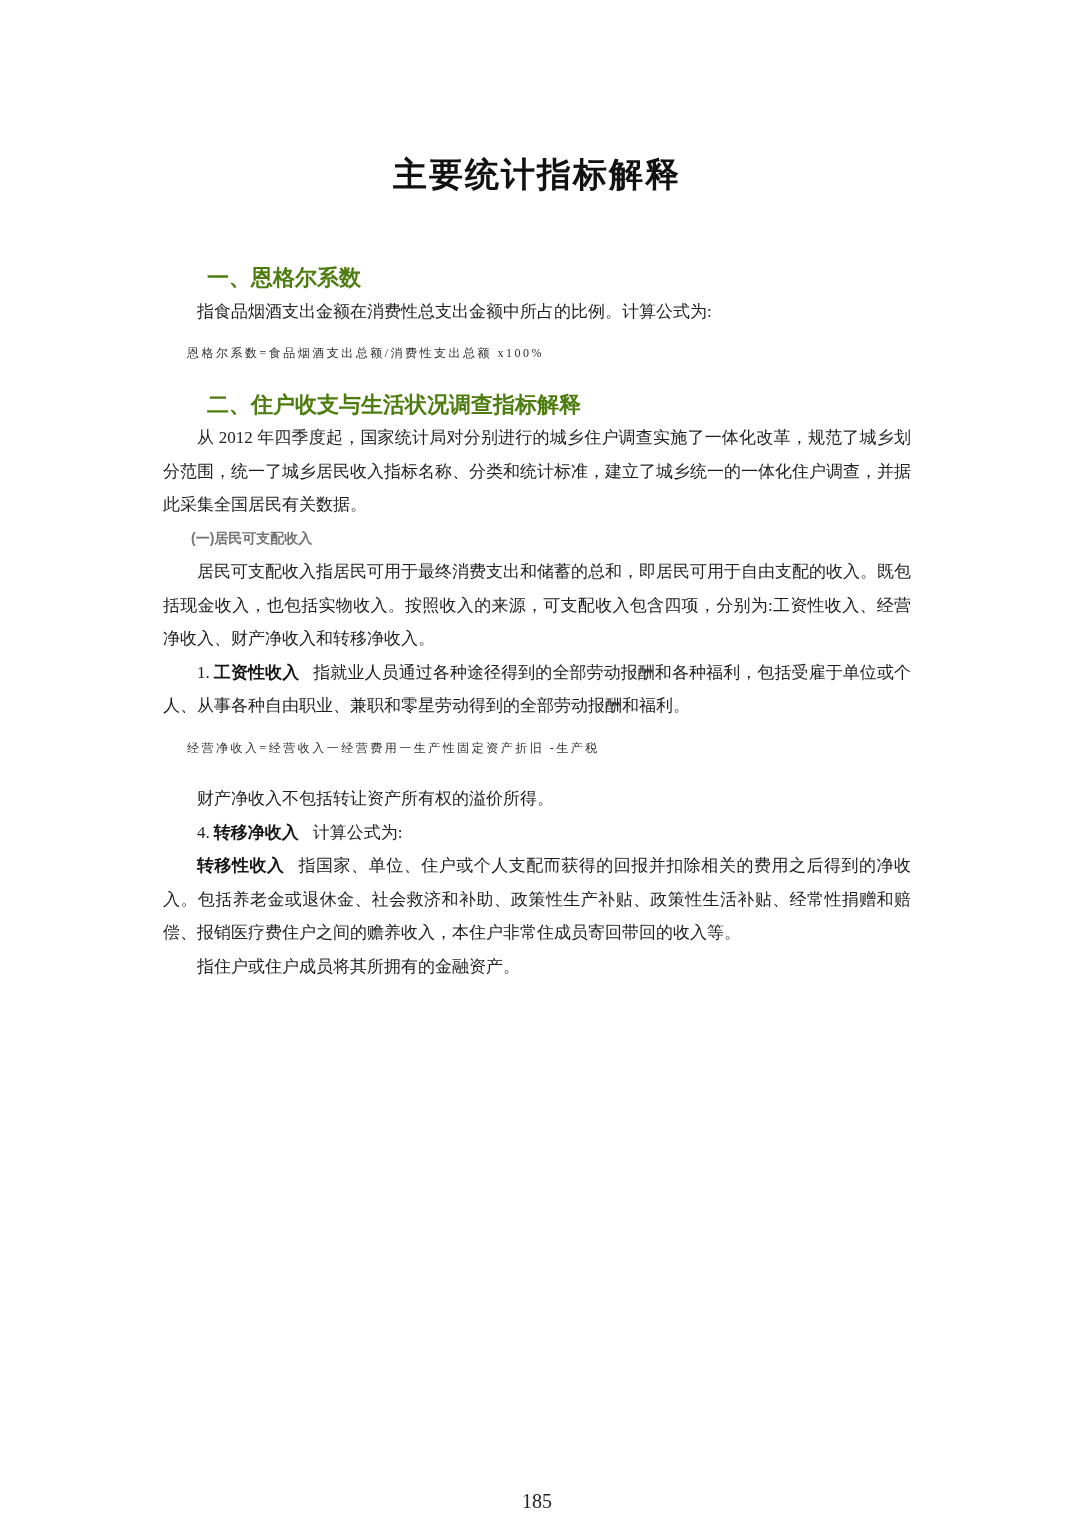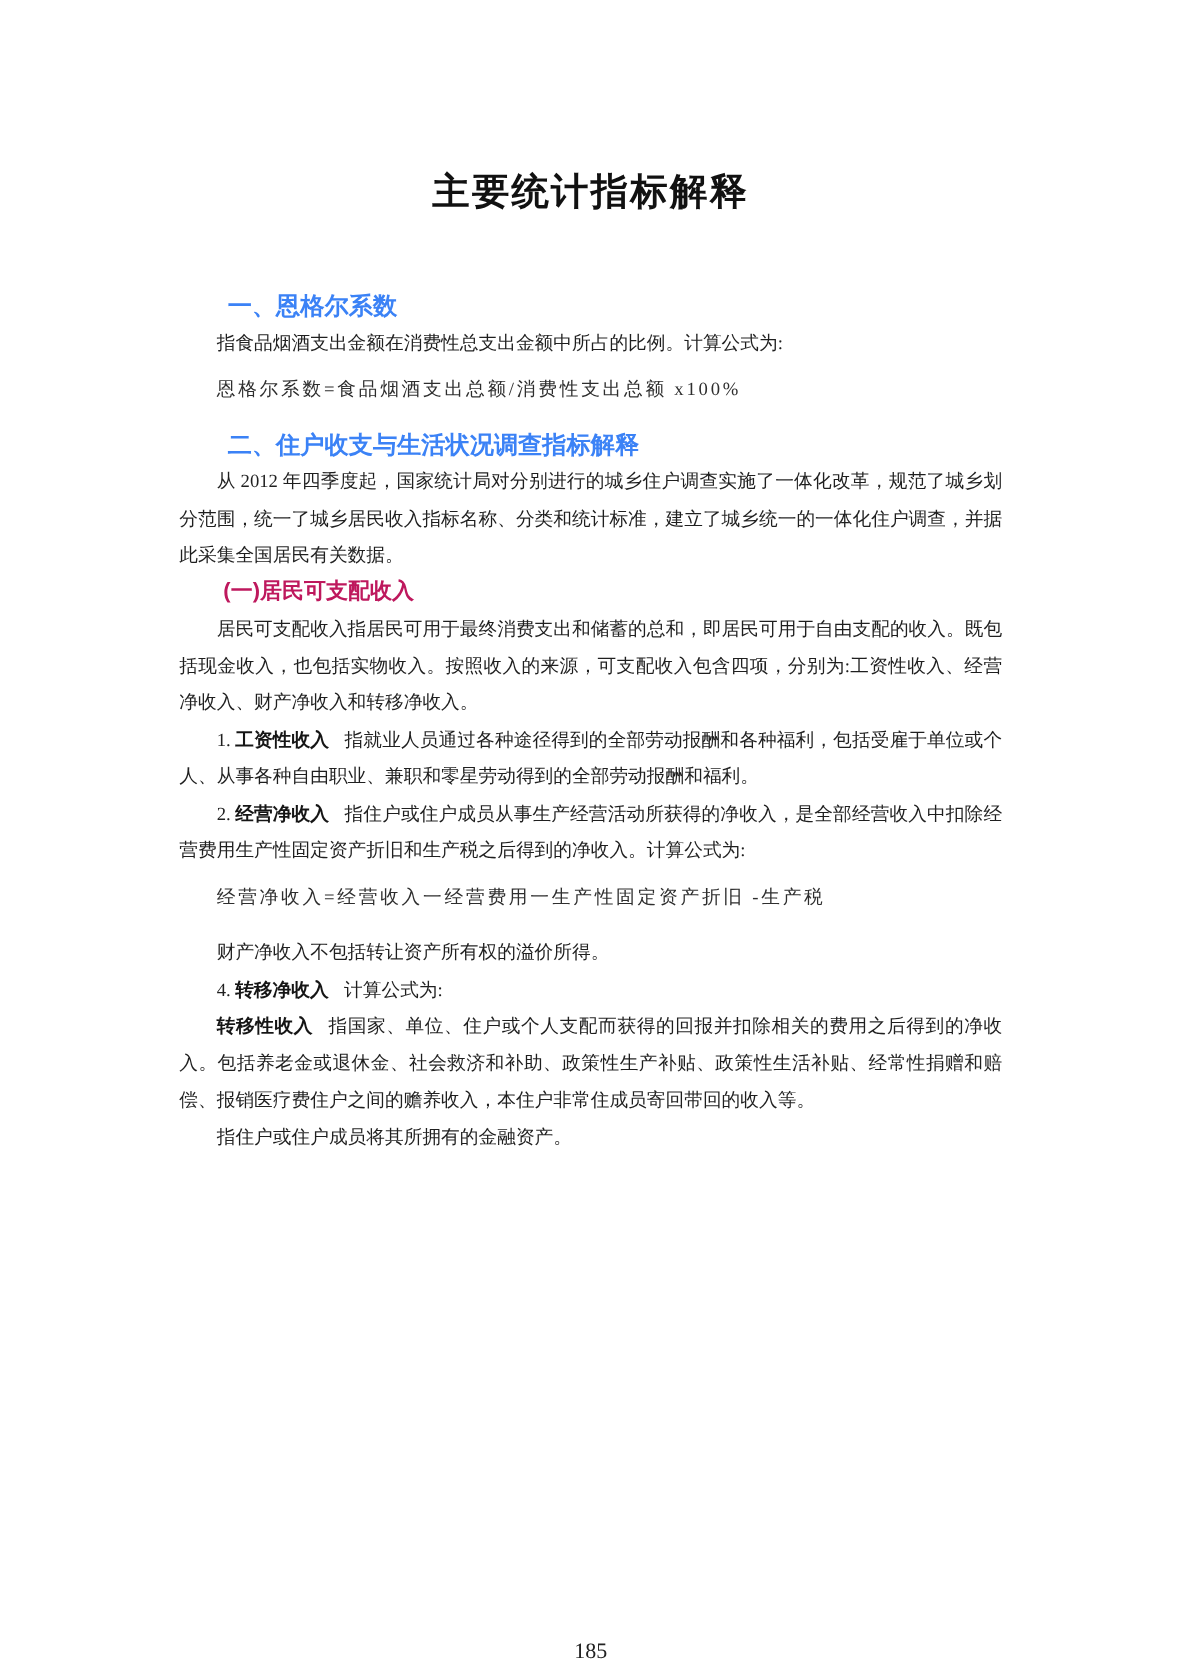--- a/index.html
+++ b/index.html
@@ -33,30 +33,30 @@
     letter-spacing: 2px;
     color: #111111;
   }
   .h-level1 {
     margin: 0;
     text-indent: 2em;
     font-family: Liberation Sans, sans-serif;
     font-weight: 700;
     font-size: 22px;
     line-height: 33.5px;
-    color: #3b82f6;
+    color: #4d7c0f;
   }
   .h-level2 {
     margin: 0;
     text-indent: 2em;
     font-family: "Liberation Sans", "DejaVu Sans", sans-serif;
     font-weight: 700;
-    font-size: 20px;
+    font-size: 14px;
     line-height: 33.5px;
-    color: #be185d;
+    color: #737373;
   }
   .body-para {
     margin: 0;
     text-indent: 2em;
     font-size: 17px;
     line-height: 33.5px;
     text-align: justify;
     color: #1f1f1f;
   }
   .num {
@@ -64,21 +64,21 @@
   }
   .term {
     font-family: "Liberation Sans", "DejaVu Sans", sans-serif;
     font-weight: 700;
     color: #151515;
     margin-right: 14px;
   }
   .formula {
     margin: 9px 0 17px 0;
     text-indent: 2em;
-    font-size: 17px;
+    font-size: 12px;
     line-height: 33.5px;
     letter-spacing: 2.5px;
     color: #2e2e2e;
   }
   .page-number {
     position: absolute;
     left: 0;
     width: 100%;
     bottom: 22px;
     text-align: center;
@@ -99,21 +99,20 @@
     <p class="formula">恩格尔系数=食品烟酒支出总额/消费性支出总额 x100%</p>
 
     <h2 class="h-level1">二、住户收支与生活状况调查指标解释</h2>
     <p class="body-para">从 2012 年四季度起，国家统计局对分别进行的城乡住户调查实施了一体化改革，规范了城乡划分范围，统一了城乡居民收入指标名称、分类和统计标准，建立了城乡统一的一体化住户调查，并据此采集全国居民有关数据。</p>
 
     <h3 class="h-level2">(一)居民可支配收入</h3>
     <p class="body-para">居民可支配收入指居民可用于最终消费支出和储蓄的总和，即居民可用于自由支配的收入。既包括现金收入，也包括实物收入。按照收入的来源，可支配收入包含四项，分别为:工资性收入、经营净收入、财产净收入和转移净收入。</p>
 
     <p class="body-para"><span class="num">1.</span><span class="term">工资性收入</span><span>指就业人员通过各种途径得到的全部劳动报酬和各种福利，包括受雇于单位或个人、从事各种自由职业、兼职和零星劳动得到的全部劳动报酬和福利。</span></p>
 
-    <p class="body-para"><span class="num">2.</span><span class="term">经营净收入</span><span>指住户或住户成员从事生产经营活动所获得的净收入，是全部经营收入中扣除经营费用生产性固定资产折旧和生产税之后得到的净收入。计算公式为:</span></p>
     <p class="formula">经营净收入=经营收入一经营费用一生产性固定资产折旧 -生产税</p>
 
     <p class="body-para">财产净收入不包括转让资产所有权的溢价所得。</p>
 
     <p class="body-para"><span class="num">4.</span><span class="term">转移净收入</span><span>计算公式为:</span></p>
 
     <p class="body-para"><span class="term">转移性收入</span><span>指国家、单位、住户或个人支配而获得的回报并扣除相关的费用之后得到的净收入。包括养老金或退休金、社会救济和补助、政策性生产补贴、政策性生活补贴、经常性捐赠和赔偿、报销医疗费住户之间的赡养收入，本住户非常住成员寄回带回的收入等。</span></p>
     <p class="body-para">指住户或住户成员将其所拥有的金融资产。</p>
 
   </div>

